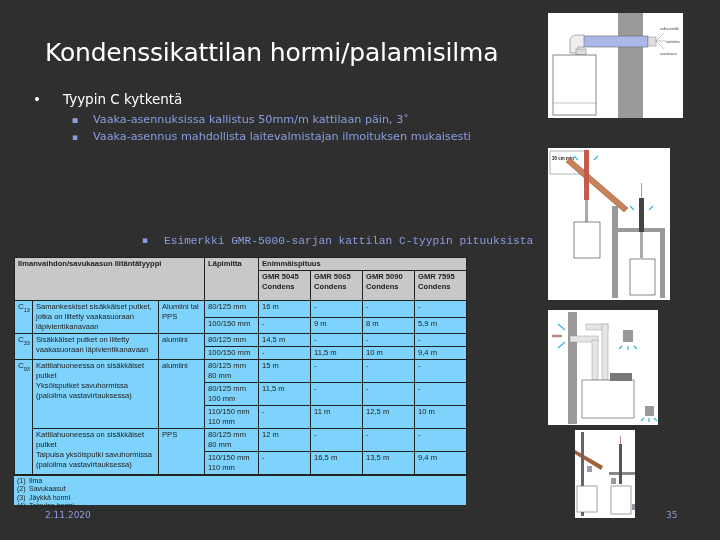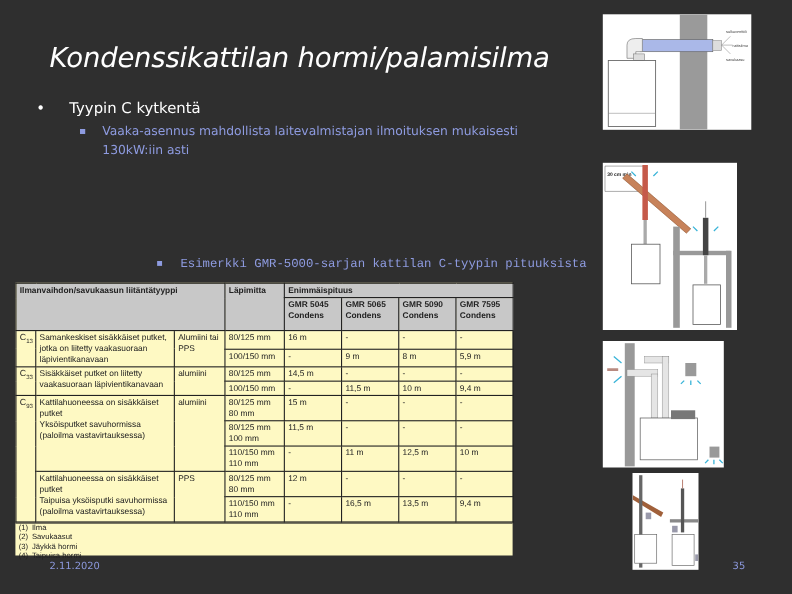--- a/index.html
+++ b/index.html
@@ -5,35 +5,34 @@
   html, body { margin:0; padding:0; }
   body {
     width:720px; height:540px; overflow:hidden; position:relative;
     background:#2f2f2f;
     font-family:"DejaVu Sans", sans-serif;
   }
   .abs { position:absolute; }
   .title {
     left:45px; top:38px; font-size:25px; color:#ffffff; white-space:nowrap;
     letter-spacing:-0.2px;
-    font-style:italic;
   }
   .l1 { left:33px; top:91px; font-size:13.5px; color:#ffffff; white-space:nowrap; }
   .l1 .dot { position:absolute; left:0; top:0; }
   .l1 .txt { position:absolute; left:30px; top:0; }
   .sub { left:72px; top:112px; font-size:11.2px; color:#8e9be0; line-height:16.5px; }
   .sub .row { position:relative; padding-left:21px; white-space:nowrap; }
   .sub .row .b { position:absolute; left:0; top:0; font-size:9px; }
   .ex { left:142px; top:235px; font-size:11.2px; color:#8e9be0; white-space:nowrap; }
   .ex .b { position:absolute; left:0; top:0; font-size:9px; }
   .ex .t { position:absolute; left:22px; top:0;font-family:Liberation Mono, monospace; }
 
   
   .tblwrap {
-    left:14px; top:257px; width:452px; height:248px; background:#fef9c3;
+    left:14px; top:257px; width:452px; height:248px; background:#7dd3fc;
   }
   table.spec {
     border-collapse:collapse; font-family:"Liberation Sans", sans-serif;
     font-size:7.6px; color:#222; width:452px; table-layout:fixed;
   }
   table.spec td, table.spec th {
     border:1px solid #222; padding:1px 3px; vertical-align:top; text-align:left;
     line-height:10px; font-weight:normal;
   }
   table.spec thead th { background:#c8c8c8; font-weight:bold; }
@@ -63,27 +62,25 @@
 
 <div class="abs sub">
   <div class="row">
     <span class="b">▪</span>
   </div>
   <div class="row">
     <span class="b">▪</span>
   </div>
   <div class="row">
     <span class="b">▪</span>
+    <span>Vaaka-asennuksissa kallistus 50mm/m kattilaan päin, 3˚</span>
   </div>
   <div class="row">
     <span class="b">▪</span>
     <span>Vaaka-asennus mahdollista laitevalmistajan ilmoituksen mukaisesti</span>
-  </div>
-  <div class="row">
-    <span>130kW:iin asti</span>
   </div>
 </div>
 
 <div class="abs ex">
   <span class="b">▪</span>
   <span class="t">Esimerkki GMR-5000-sarjan kattilan C-tyypin pituuksista</span>
 </div>
 
 <div class="abs tblwrap">
   <table class="spec">

